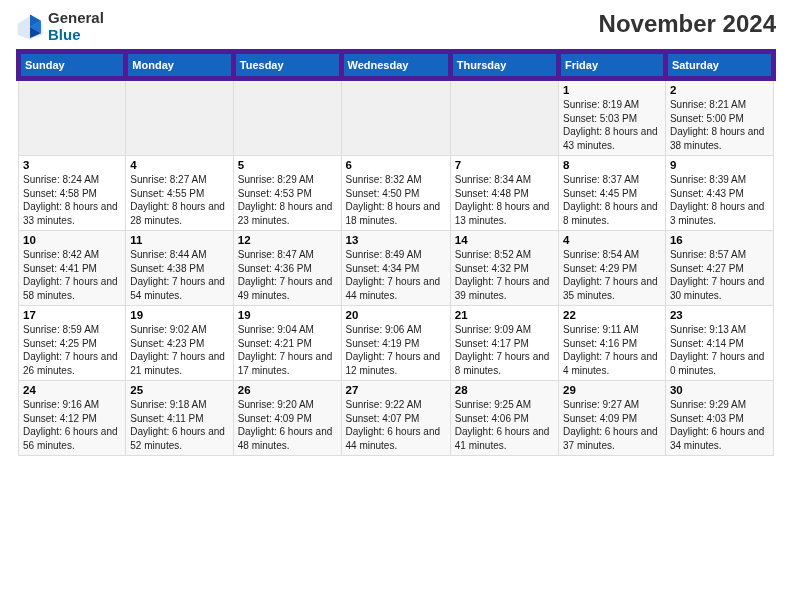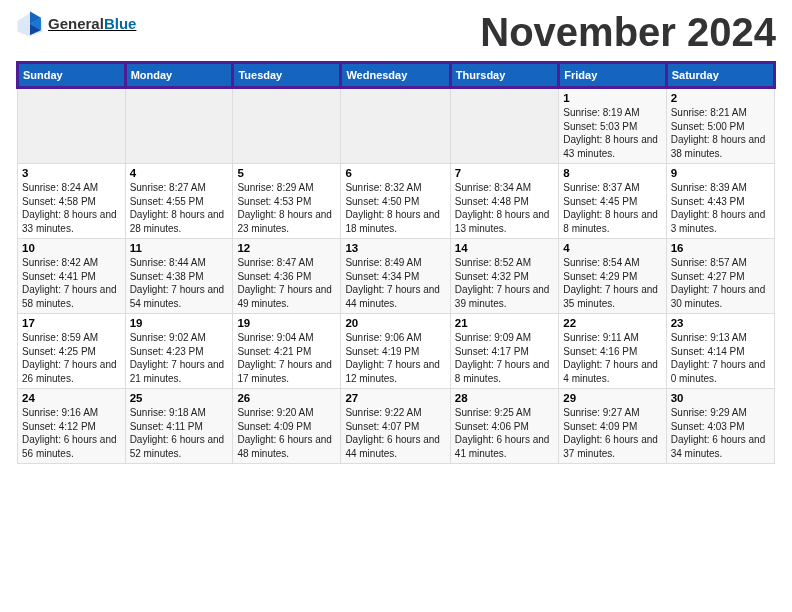--- a/index.html
+++ b/index.html
@@ -22,64 +22,63 @@
       align-items: flex-start;
       margin-bottom: 6px;
     }
     .logo {
       display: flex;
       align-items: center;
       gap: 4px;
     }
     .logo-text {
       display: flex;
-      flex-direction: row;
+      flex-direction: column;
       line-height: 1.1;
-      text-decoration: underline;
     }
     .logo-general {
       font-size: 15px;
       font-weight: bold;
       color: #333;
     }
     .logo-blue {
       font-size: 15px;
       font-weight: bold;
       color: #0369a1;
     }
     .logo-icon {
       width: 28px;
       height: 28px;
     }
     .title-block {
       text-align: right;
     }
     .title-block h1 {
-      font-size: 40px;
+      font-size: 24px;
       font-weight: bold;
       color: #333;
     }
     .title-block h2 {
       font-size: 15px;
       color: #555;
       font-weight: normal;
     }
     .calendar {
       width: 100%;
       border-collapse: collapse;
       font-size: 10.5px;
     }
     .calendar thead th {
       background: #1565c0;
       color: #fff;
       font-weight: bold;
       font-size: 11px;
       padding: 5px 4px;
       text-align: left;
-      border: 3px solid #4c1d95;
+      border: 5px solid #4c1d95;
     }
     .calendar tbody td {
       border: 1px solid #ddd;
       vertical-align: top;
       padding: 3px 4px;
       width: 113px;
       min-height: 70px;
       background: #fff;
     }
     .calendar tbody tr:nth-child(odd) td {

